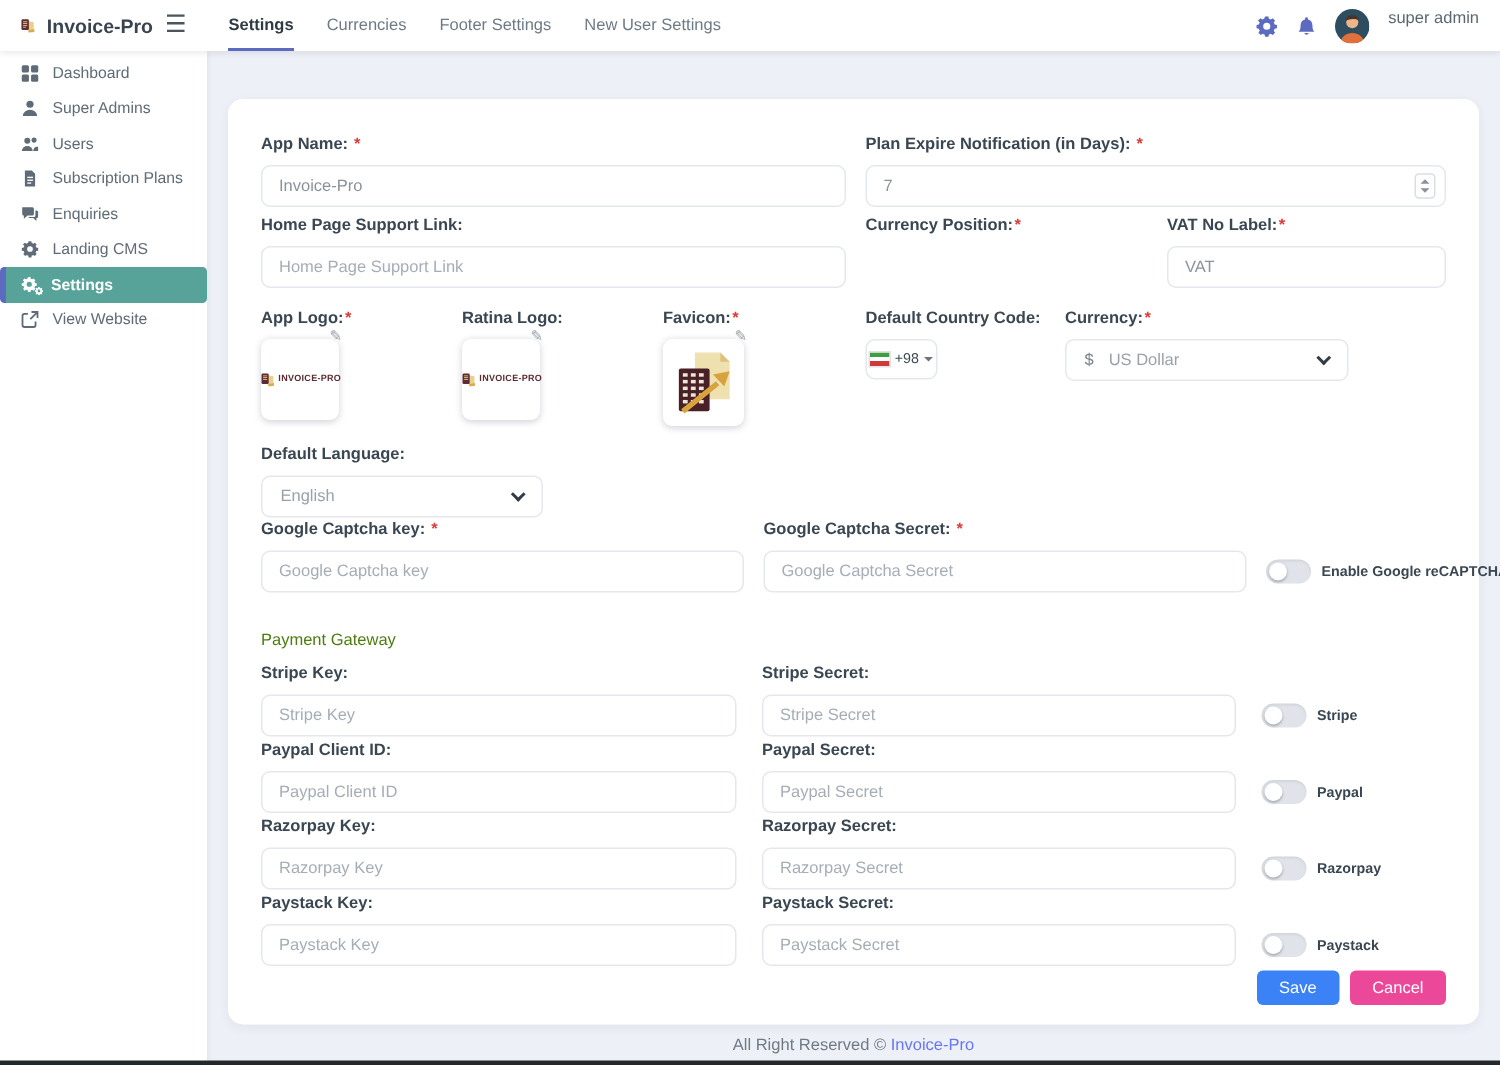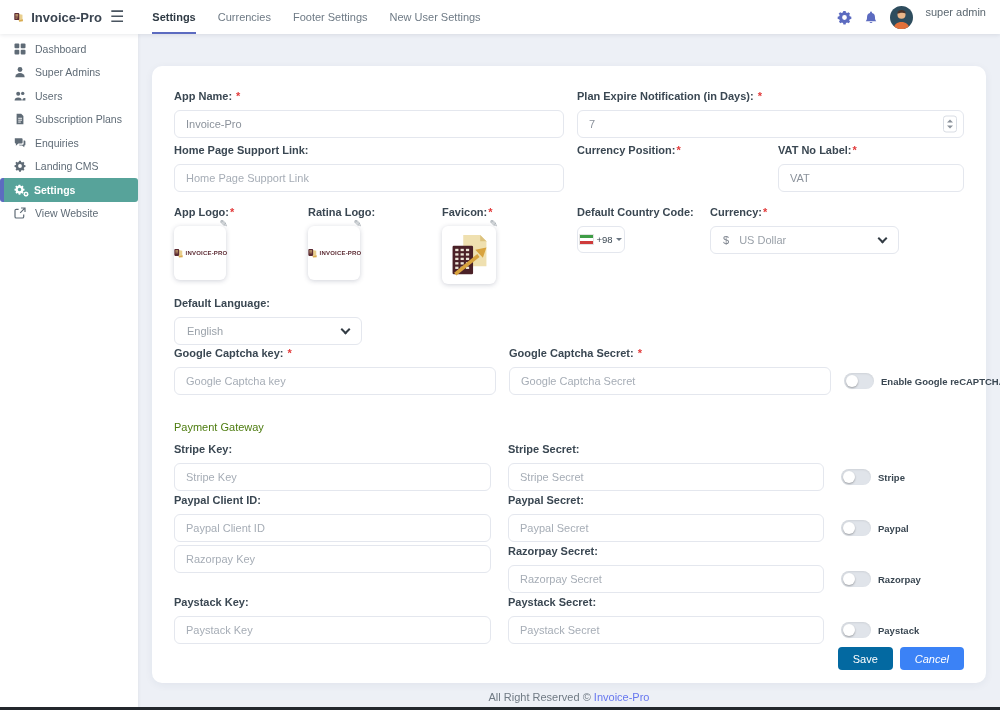--- a/index.html
+++ b/index.html
@@ -101,22 +101,22 @@
   .sel-sym  { font-size:11px; color:#7b828c; margin-right:10px; }
   .sel-text { font-size:11px; color:#9aa1a9; }
   .chev { margin-left:auto; width:7px; height:7px; border-right:2px solid #333c44;
           border-bottom:2px solid #333c44; transform:rotate(45deg); margin-top:-4px; }
 
   .section-heading { font-size:11px; font-weight:normal; color:#4d7c0f; line-height:17px; }
 
   .btn-row { display:flex; justify-content:flex-end; gap:7px; margin-top:1px; }
   .btn { height:23px; padding:0 15px; border:none; border-radius:4px; font-size:11px; color:#fff;
          font-family:inherit; cursor:pointer; }
-  .btn.save   { background:#0369a1;text-align:center; }
-  .btn.cancel { background:#3b82f6;font-style:italic; }
+  .btn.save   { background:#3b82f6;text-align:center; }
+  .btn.cancel { background:#ec4899; }
 
   .page-footer { position:absolute; left:0; right:0; bottom:7px; text-align:center;
                  font-size:11px; color:#707a84; }
   .page-footer .flink { color:#6777ef; cursor:pointer; }
 
   .bottom-edge { position:absolute; left:0; right:0; bottom:0; height:3px; background:#23282d; z-index:50; }
 </style>
 </head>
 <body>
 
@@ -408,20 +408,21 @@
         <input class="inp" placeholder="Paypal Secret" style="">
       </div>
       <div class="toggle-row align-input">
         <span class="toggle"></span>
         <span class="toggle-label bold">Paypal</span>
       </div>
     </div>
 
     <div class="grid-pay mb3">
       <div>
+        <label class="flabel"><span>Razorpay Key:</span></label>
         <input class="inp" placeholder="Razorpay Key" style="">
       </div>
       <div>
         <label class="flabel"><span>Razorpay Secret:</span></label>
         <input class="inp" placeholder="Razorpay Secret" style="">
       </div>
       <div class="toggle-row align-input">
         <span class="toggle"></span>
         <span class="toggle-label bold">Razorpay</span>
       </div>

